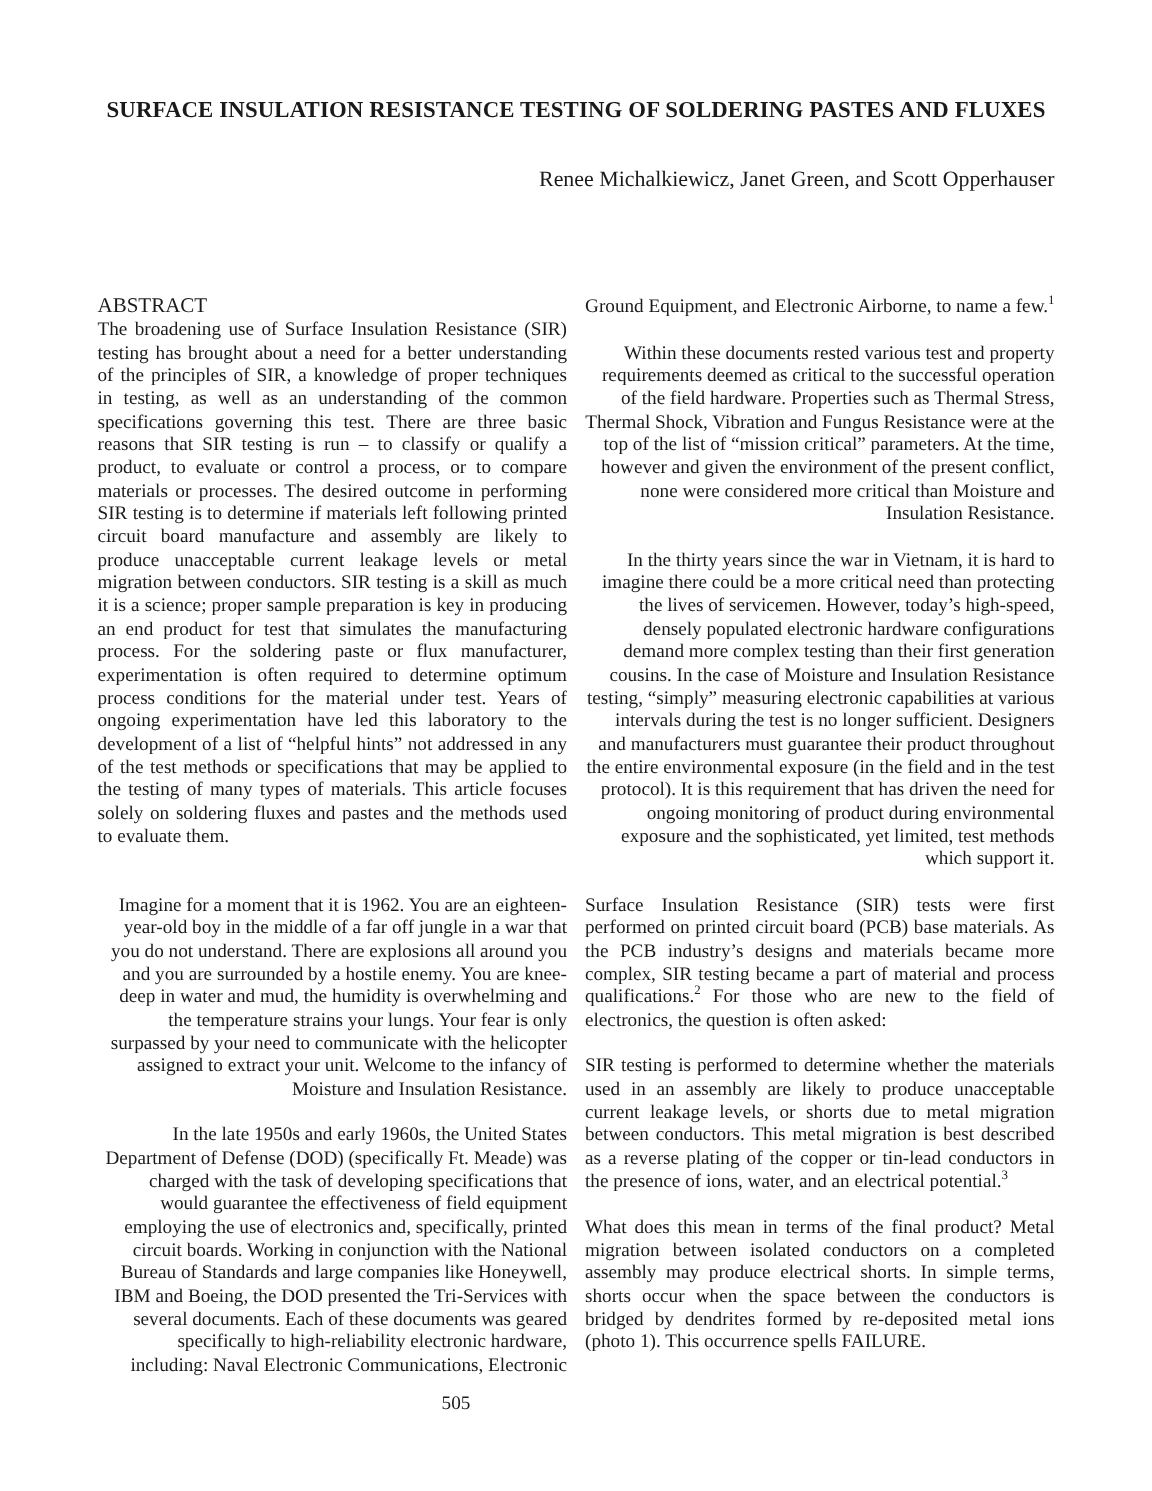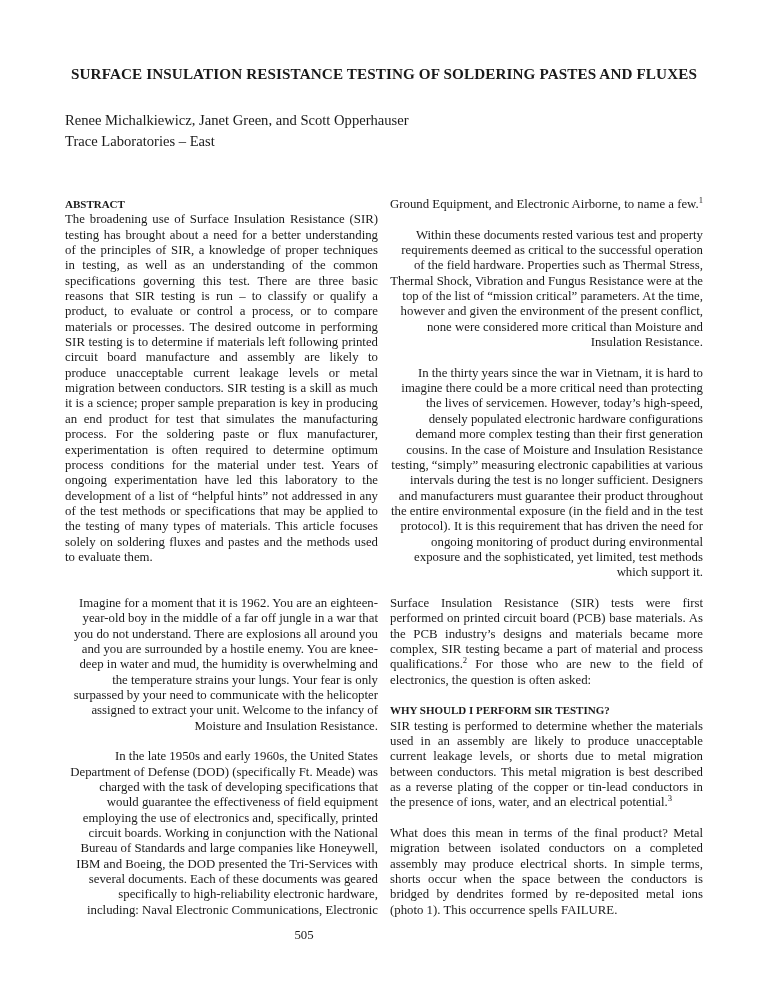--- a/index.html
+++ b/index.html
@@ -34,40 +34,40 @@
   .doc-title {
     font-size: 15.2px;
     font-weight: bold;
     text-align: center;
     line-height: 21.5px;
     letter-spacing: 0.1px;
     margin: 0;
   }
   .author-block {
     margin-top: 25px;
-    text-align: left;
+    text-align: right;
     font-size: 14.6px;
     line-height: 21.8px;
   }
   .author-line { display: block; }
 
   
   .col {
     position: absolute;
     top: 197px;
     width: 313px;
     font-size: 12.8px;
     line-height: 15.35px;
   }
   .col-left  { left: 65px; }
   .col-right { left: 390px; }
 
   .sec-head {
-    font-weight: bold;
-    font-size: 11px;
+    font-weight: normal;
+    font-size: 14px;
     line-height: 15.35px;
     margin: 0;
   }
   p.para {
     margin: 0;
     text-indent: 0;
   }
   p.just {
     text-align: justify;
     text-justify: inter-word;
@@ -98,21 +98,20 @@
 </style>
 </head>
 <body>
 
 <div class="page">
 
   <div class="header">
     <h1 class="doc-title">SURFACE INSULATION RESISTANCE TESTING OF SOLDERING PASTES AND FLUXES</h1>
     <div class="author-block">
       <span class="author-line">Renee Michalkiewicz, Janet Green, and Scott Opperhauser</span>
-      <span class="author-line">Trace Laboratories – East</span>
     </div>
   </div>
 
   <div class="col col-left">
 
     <div class="sec-head">ABSTRACT</div>
 
     <p class="para ital">The broadening use of Surface Insulation Resistance (SIR) testing has brought about a need for a better understanding of the principles of SIR, a knowledge of proper techniques in testing, as well as an understanding of the common specifications governing this test.  There are three basic reasons that SIR testing is run – to classify or qualify a product, to evaluate or control a process, or to compare materials or processes.  The desired outcome in performing SIR testing is to determine if materials left following printed circuit board manufacture and assembly are likely to produce unacceptable current leakage levels or metal migration between conductors.  SIR testing is a skill as much it is a science; proper sample preparation is key in producing an end product for test that simulates the manufacturing process.  For the soldering paste or flux manufacturer, experimentation is often required to determine optimum process conditions for the material under test.  Years of ongoing experimentation have led this laboratory to the development of a list of “helpful hints” not addressed in any of the test methods or specifications that may be applied to the testing of many types of materials.  This article focuses solely on soldering fluxes and pastes and the methods used to evaluate them.</p>
 
     <div class="gap"></div>
@@ -139,21 +138,20 @@
     <div class="gap"></div>
 
     <p class="para left">In the thirty years since the war in Vietnam, it is hard to imagine there could be a more critical need than protecting the lives of servicemen.  However, today’s high-speed, densely populated electronic hardware configurations demand more complex testing than their first generation cousins.  In the case of Moisture and Insulation Resistance testing, “simply” measuring electronic capabilities at various intervals during the test is no longer sufficient.  Designers and manufacturers must guarantee their product throughout the entire environmental exposure (in the field and in the test protocol).  It is this requirement that has driven the need for ongoing monitoring of product during environmental exposure and the sophisticated, yet limited, test methods which support it.</p>
 
     <div class="gap"></div>
 
     <p class="para just"><span>Surface Insulation Resistance (SIR) tests were first performed on printed circuit board (PCB) base materials.  As the PCB industry’s designs and materials became more complex, SIR testing became a part of material and process qualifications.</span><sup>2</sup><span>  For those who are new to the field of electronics, the question is often asked:</span></p>
 
     <div class="gap"></div>
 
-    <div class="sec-head">WHY SHOULD I PERFORM SIR TESTING?</div>
 
     <p class="para just"><span>SIR testing is performed to determine whether the materials used in an assembly are likely to produce unacceptable current leakage levels, or shorts due to metal migration between conductors.  This metal migration is best described as a reverse plating of the copper or tin-lead conductors in the presence of ions, water, and an electrical potential.</span><sup>3</sup></p>
 
     <div class="gap"></div>
 
     <p class="para just">What does this mean in terms of the final product?  Metal migration between isolated conductors on a completed assembly may produce electrical shorts.  In simple terms, shorts occur when the space between the conductors is bridged by dendrites formed by re-deposited metal ions (photo 1).  This occurrence spells FAILURE.</p>
   </div>
 
   <div class="page-number">505</div>
 

